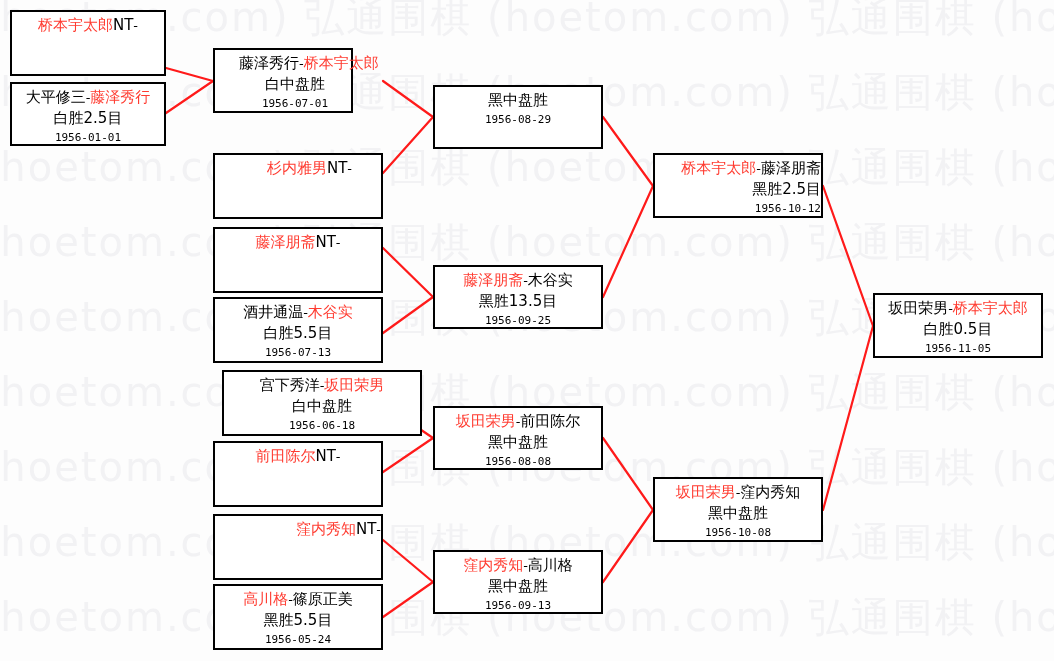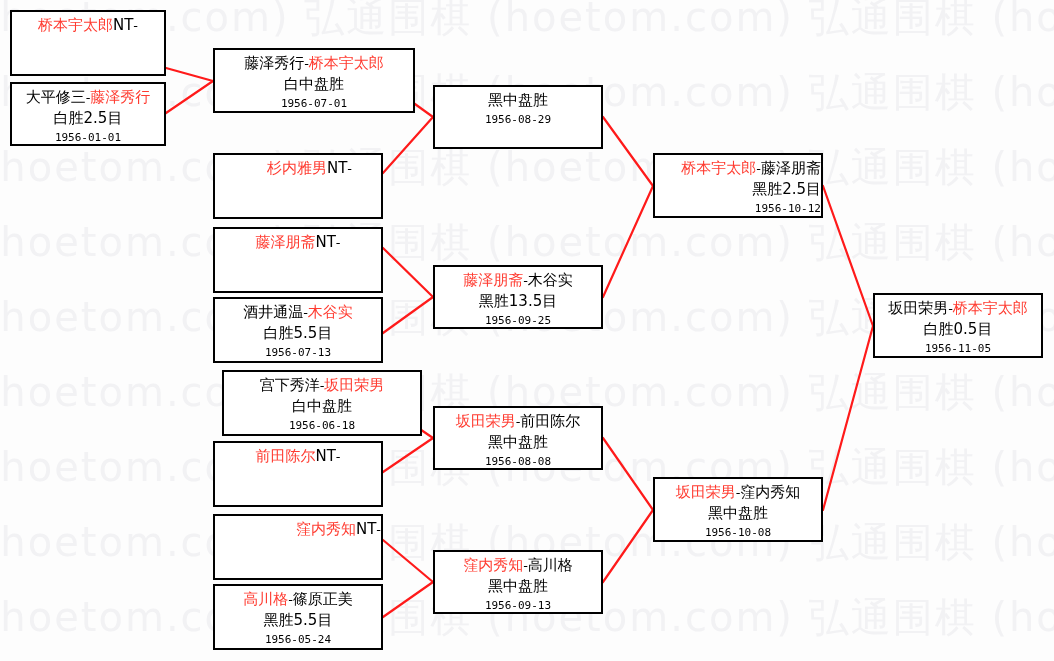--- a/index.html
+++ b/index.html
@@ -120,21 +120,21 @@
 
   <div id="nodes-layer">
       <div class="node" style="left: 10px; top: 10px; width: 156px; height: 66px;">
         <span class="ln"><span class="red">桥本宇太郎</span><span class="blk">NT</span><span class="blk sm">-</span></span>
       </div>
       <div class="node" style="left: 10px; top: 82px; width: 156px; height: 64px;">
         <span class="ln"><span class="blk">大平修三</span><span class="blk sm">-</span><span class="red">藤泽秀行</span></span>
         <span class="ln">白胜2.5目</span>
         <span class="ln date">1956-01-01</span>
       </div>
-      <div class="node" style="left: 213px; top: 48px; width: 202px; height: 65px;">
+      <div class="node" style="left: 213px; top: 48px; width: 140px; height: 65px; padding-left: 24px;">
         <span class="ln"><span class="blk">藤泽秀行</span><span class="blk sm">-</span><span class="red">桥本宇太郎</span></span>
         <span class="ln">白中盘胜</span>
         <span class="ln date">1956-07-01</span>
       </div>
       <div class="node" style="left: 213px; top: 153px; width: 170px; height: 66px; padding-left: 23px;">
         <span class="ln"><span class="red">杉内雅男</span><span class="blk">NT</span><span class="blk sm">-</span></span>
       </div>
       <div class="node" style="left: 213px; top: 227px; width: 170px; height: 66px;">
         <span class="ln"><span class="red">藤泽朋斋</span><span class="blk">NT</span><span class="blk sm">-</span></span>
       </div>

